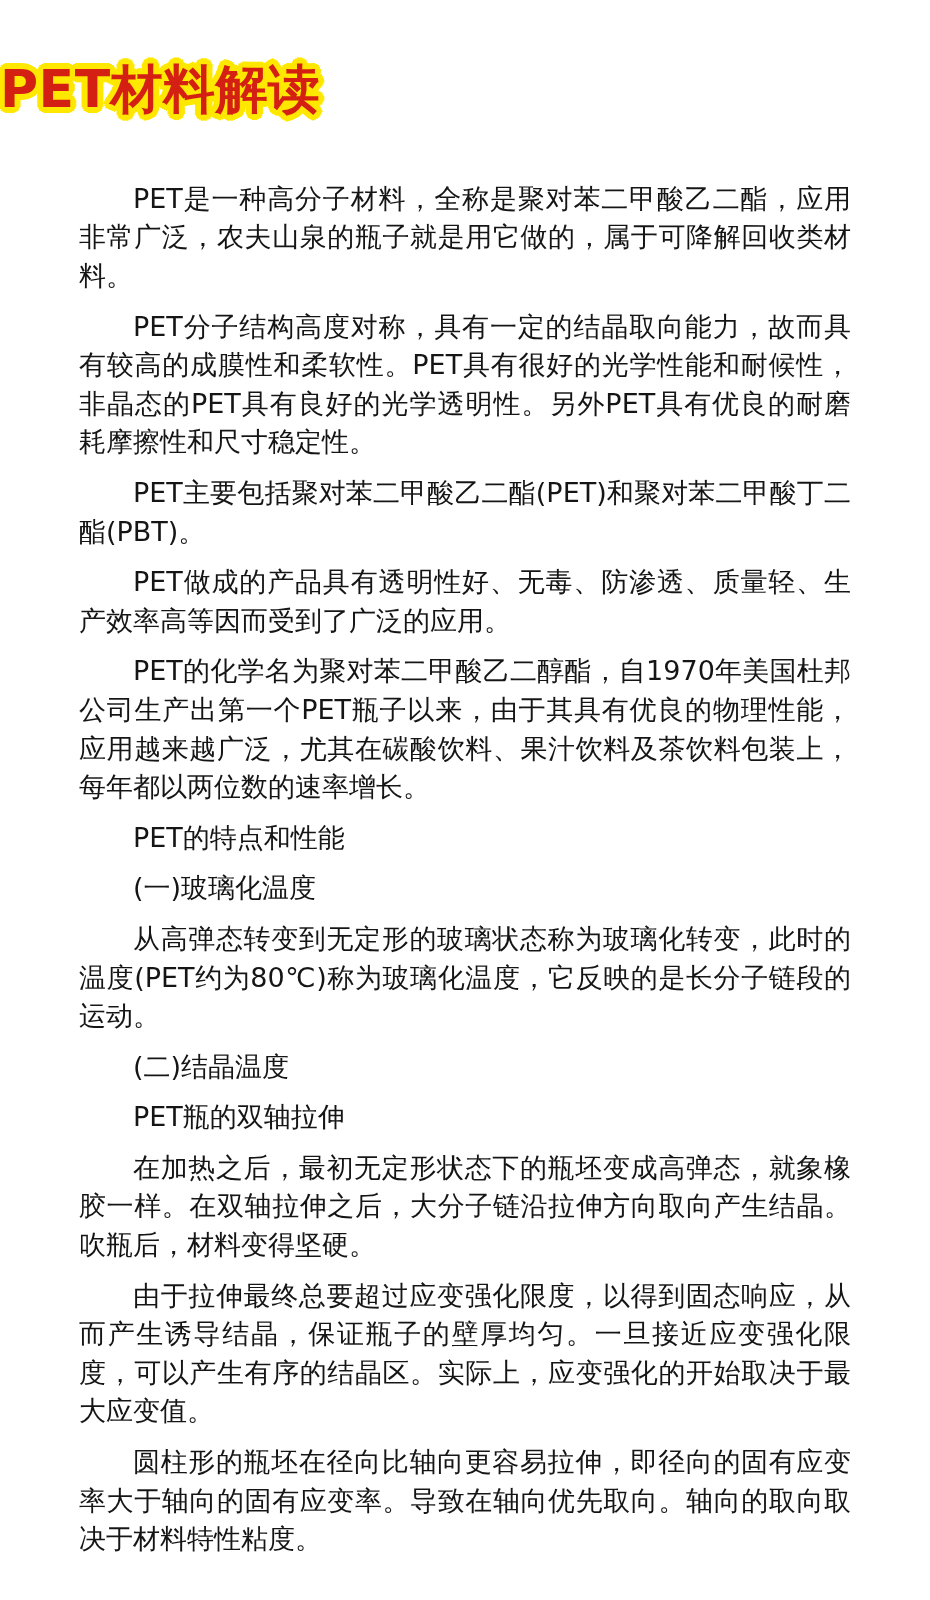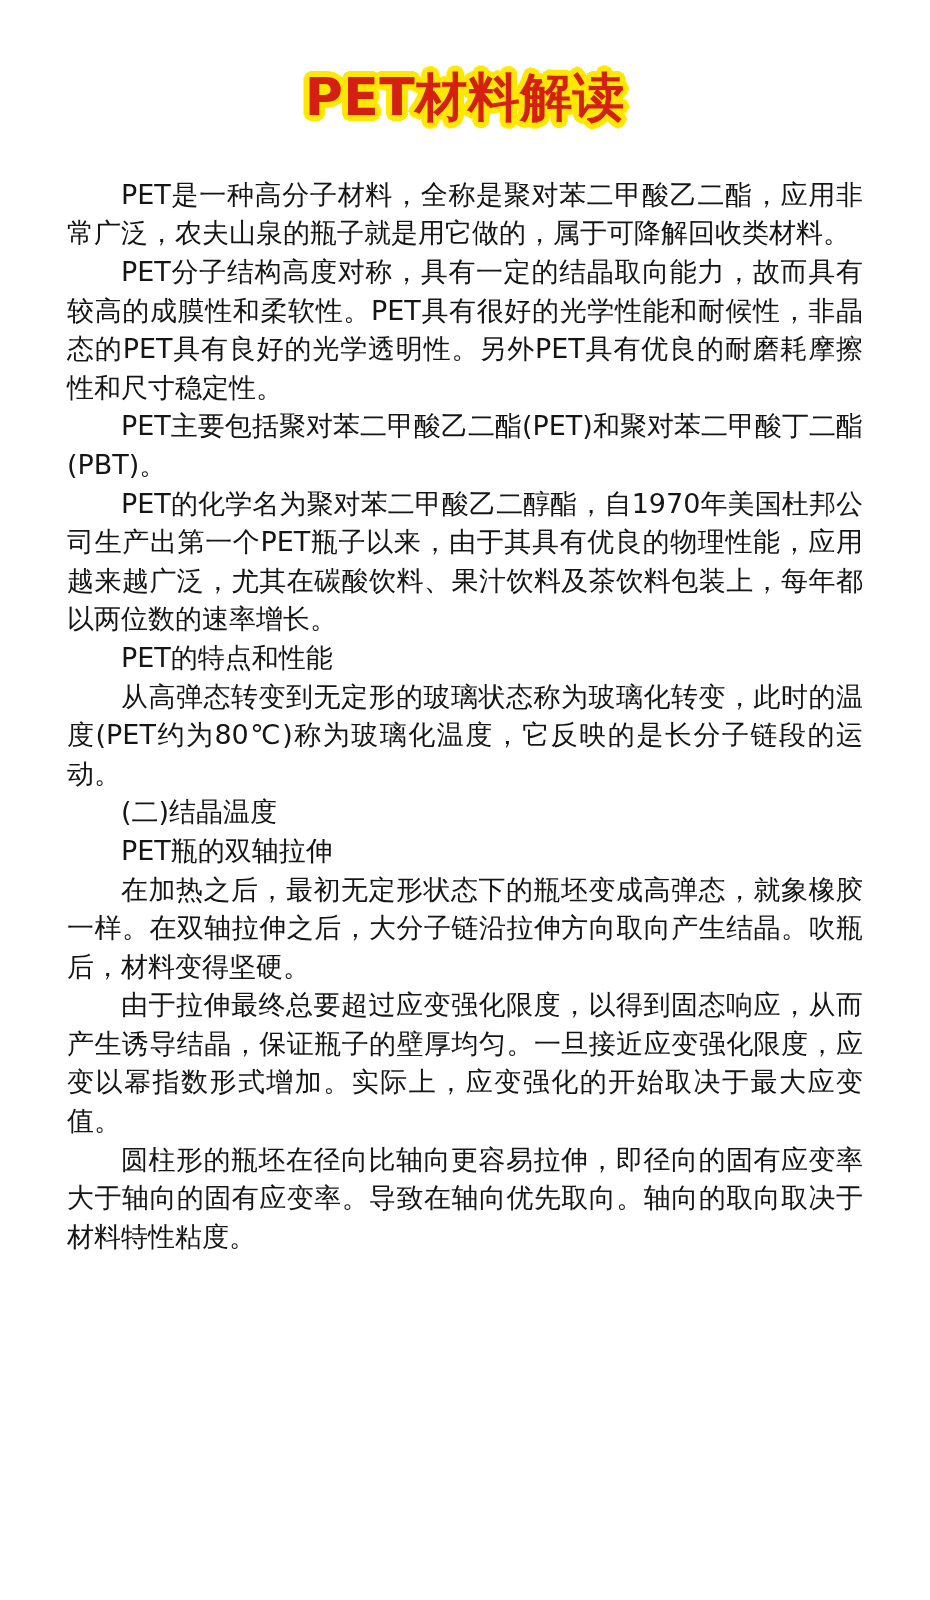--- a/index.html
+++ b/index.html
@@ -20,24 +20,22 @@
     position: relative;
     width: 930px;
     height: 1600px;
     background: #ffffff;
     box-sizing: border-box;
   }
 
   
   .title-wrap {
     width: 100%;
-    text-align: center;
     padding-top: 26px;
     padding-bottom: 6px;
-    margin-top: 8px;
   }
   .doc-title {
     display: inline-block;
     font-family: "DejaVu Sans", "Liberation Sans", sans-serif;
     font-size: 52px;
     font-weight: 700;
     line-height: 1.08;
     letter-spacing: 0.5px;
     color: #D42012;
     -webkit-text-stroke: 0px;
@@ -56,21 +54,21 @@
       -4px  4px 0 #FFE800,  4px  4px 0 #FFE800;
   }
 
   
   .body-text {
     margin: 0 auto;
     width: 796px;
     padding-top: 10px;
   }
   .para {
-    margin: 0;
+    margin: 12px;
     padding: 0;
     font-size: 27px;
     line-height: 38.6px;
     text-align: justify;
     text-justify: inter-ideograph;
     text-indent: 2em;
     font-weight: 400;
     word-break: break-all;
     letter-spacing: 0px;
   }
@@ -86,34 +84,36 @@
   </div>
 
   <div class="body-text">
 
     <p class="para">PET是一种高分子材料，全称是聚对苯二甲酸乙二酯，应用非常广泛，农夫山泉的瓶子就是用它做的，属于可降解回收类材料。</p>
 
     <p class="para">PET分子结构高度对称，具有一定的结晶取向能力，故而具有较高的成膜性和柔软性。PET具有很好的光学性能和耐候性，非晶态的PET具有良好的光学透明性。另外PET具有优良的耐磨耗摩擦性和尺寸稳定性。</p>
 
     <p class="para">PET主要包括聚对苯二甲酸乙二酯(PET)和聚对苯二甲酸丁二酯(PBT)。</p>
 
+    <p class="para">PET做成的产品具有透明性好、无毒、防渗透、质量轻、生产效率高等因而受到了广泛的应用。</p>
 
     <p class="para">PET的化学名为聚对苯二甲酸乙二醇酯，自1970年美国杜邦公司生产出第一个PET瓶子以来，由于其具有优良的物理性能，应用越来越广泛，尤其在碳酸饮料、果汁饮料及茶饮料包装上，每年都以两位数的速率增长。</p>
 
     <p class="para">PET的特点和性能</p>
 
 
+    <p class="para">(一)玻璃化温度</p>
 
     <p class="para">从高弹态转变到无定形的玻璃状态称为玻璃化转变，此时的温度(PET约为80℃)称为玻璃化温度，它反映的是长分子链段的运动。</p>
 
     <p class="para">(二)结晶温度</p>
 
 
     <p class="para">PET瓶的双轴拉伸</p>
 
     <p class="para">在加热之后，最初无定形状态下的瓶坯变成高弹态，就象橡胶一样。在双轴拉伸之后，大分子链沿拉伸方向取向产生结晶。吹瓶后，材料变得坚硬。</p>
 
-    <p class="para">由于拉伸最终总要超过应变强化限度，以得到固态响应，从而产生诱导结晶，保证瓶子的壁厚均匀。一旦接近应变强化限度，应变以幂指数形式增加。实际上，应变强化的开始取决于最大应变值。</p>
+    <p class="para">由于拉伸最终总要超过应变强化限度，以得到固态响应，从而产生诱导结晶，保证瓶子的壁厚均匀。一旦接近应变强化限度，可以产生有序的结晶区。实际上，应变强化的开始取决于最大应变值。</p>
 
     <p class="para">圆柱形的瓶坯在径向比轴向更容易拉伸，即径向的固有应变率大于轴向的固有应变率。导致在轴向优先取向。轴向的取向取决于材料特性粘度。</p>
 
   </div>
 </div>
 
 </body></html>

